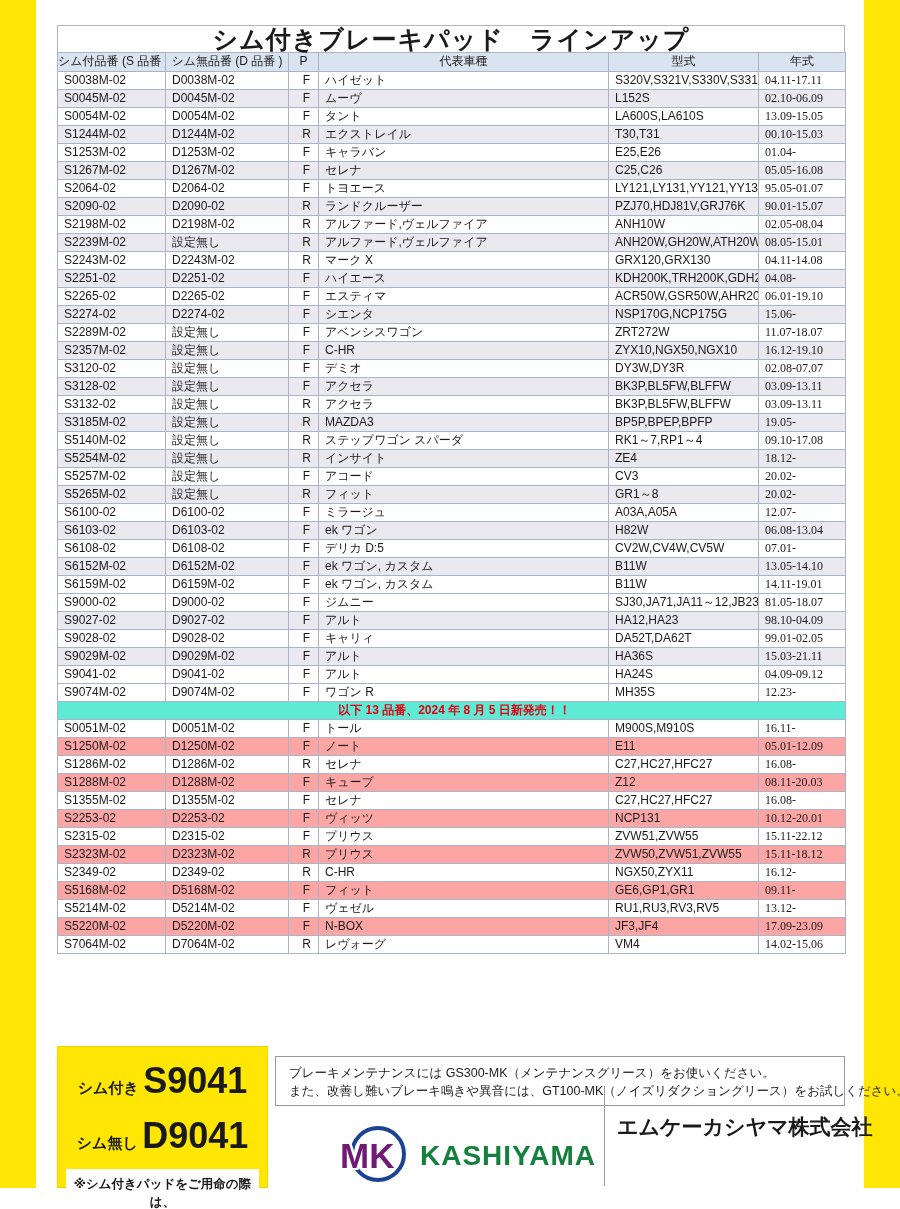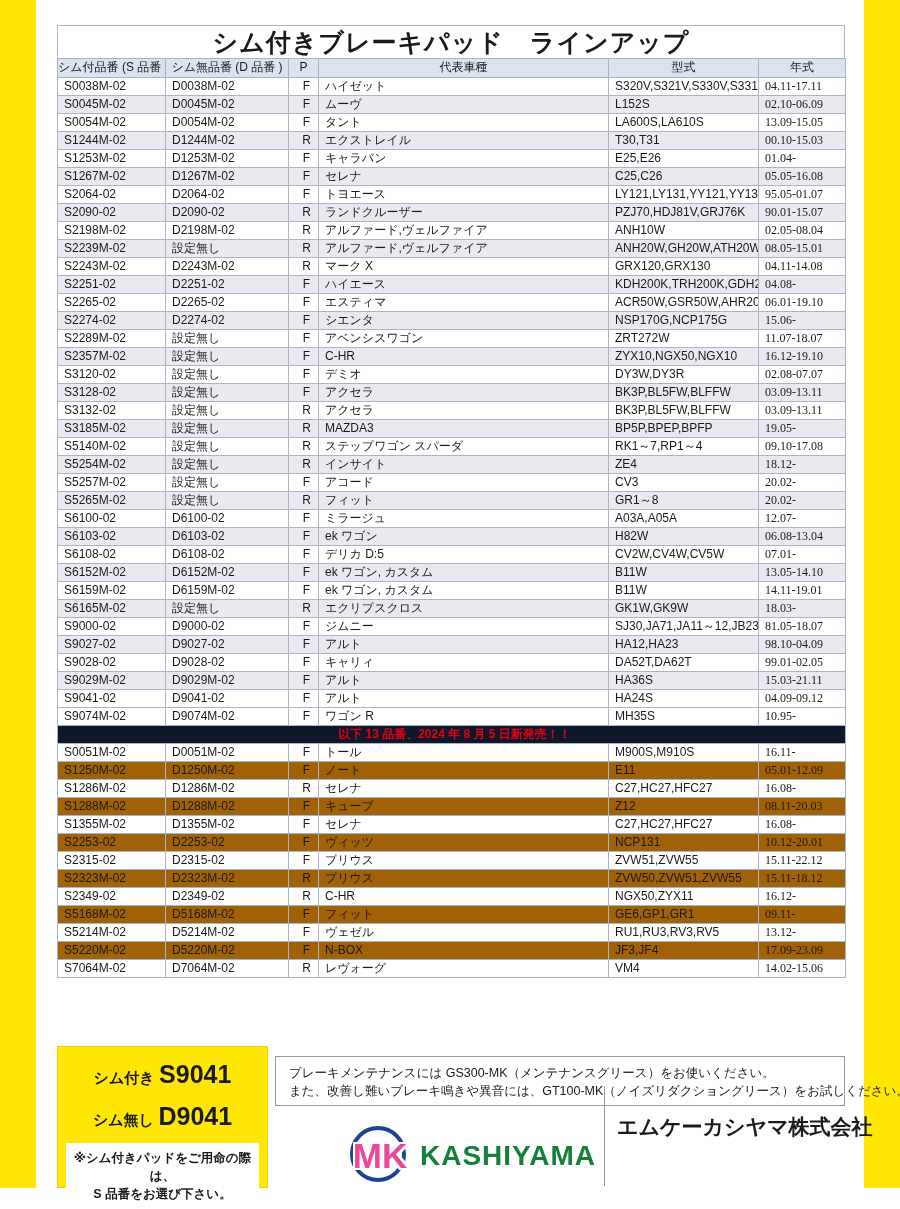--- a/index.html
+++ b/index.html
@@ -13,21 +13,21 @@
   }
   .side-stripe { position: absolute; top: 0; width: 36px; height: 1188px; background: #ffe605; }
   .side-stripe.left  { left: 0; }
   .side-stripe.right { right: 0; }
 
   .sheet { position: absolute; left: 57px; top: 25px; width: 788px; }
 
   .title-box {
     border: 1px solid #b5b5b5;
     background: #ffffff;
-    height: 34px;
+    height: 28px;
     display: flex; align-items: center; justify-content: center;
     font-size: 25px; font-weight: 700; letter-spacing: 1px;
   }
 
   table.lineup {
     width: 788px;
     border-collapse: collapse;
     table-layout: fixed;
     margin-top: -1px;
     border: 1px solid #8a8a8a;
@@ -47,42 +47,42 @@
     text-align: center;
     padding: 0;
     height: 19px;
   }
   td.c0, td.c1 { padding-left: 7px; }
   td.c2 { text-align: center; padding: 0; }
   td.c3 { padding-left: 60px; }
   td.c4 { padding-left: 12px; }
   td.c5 { padding-left: 12px; font-family: Liberation Serif, serif; }
   tr.gray td { background: #e9e9ef; }
-  tr.pink td { background: #a16207; }
+  tr.pink td { background: #fca5a5; }
   td.banner {
-    background: #0f172a;
+    background: #5eead4;
     color: #e60012;
     font-weight: 700;
     font-size: 14px;
     text-align: center;
     padding: 0;
     height: 21px;
     border-color: #8a8a8a;
   }
 
   .part-box {
     position: absolute; left: 57px; top: 1046px;
     width: 211px; height: 142px;
     background: #ffe605;
     border: 1px solid #f0d400;
     text-align: center;
   }
   .part-line { margin-top: 13px; font-weight: 700; }
   .part-line .jp { font-size: 15px; }
-  .part-line .code { font-size: 25px; letter-spacing: 0px; }
+  .part-line .code { font-size: 36px; letter-spacing: 0px; }
   .part-note {
     background: #ffffff;
     margin: 12px auto 0 auto;
     width: 193px;
     padding: 6px 2px 7px 2px;
     font-size: 12.5px;
     font-weight: 700;
     line-height: 1.45;
   }
 
@@ -99,22 +99,22 @@
 
   .logo { position: absolute; left: 348px; top: 1124px; width: 235px; height: 64px; }
   .logo-circle {
     position: absolute; left: 2px; top: 2px;
     width: 56px; height: 56px;
     border: 4px solid #1b4394;
     border-radius: 50%;
   }
   .logo-mk {
     position: absolute; left: -8px; top: 12px; width: 80px;
-    text-align: center;
-    font-size: 35px; font-weight: 700; color: #ec4899;
+    text-align: left;
+    font-size: 35px; font-weight: 700; color: #701a75;
     text-shadow: -2px 0 0 #fff, 2px 0 0 #fff, 0 -2px 0 #fff, 0 2px 0 #fff,
                  -2px -2px 0 #fff, 2px 2px 0 #fff, -2px 2px 0 #fff, 2px -2px 0 #fff;
   }
   .logo-kashiyama {
     position: absolute; left: 72px; top: 16px;
     font-size: 28px; font-weight: 700; color: #15803d; letter-spacing: 1px;
   }
   .footer-divider {
     position: absolute; left: 604px; top: 1086px;
     width: 1px; height: 100px; background: #9a9a9a;
@@ -379,28 +379,20 @@
           <td class="c5">13.05-14.10</td>
         </tr>
         <tr>
           <td class="c0">S6159M-02</td>
           <td class="c1">D6159M-02</td>
           <td class="c2">F</td>
           <td class="c3">ek ワゴン, カスタム</td>
           <td class="c4">B11W</td>
           <td class="c5">14.11-19.01</td>
         </tr>
-        <tr class="gray">
-          <td class="c0">S6165M-02</td>
-          <td class="c1">設定無し</td>
-          <td class="c2">R</td>
-          <td class="c3">エクリプスクロス</td>
-          <td class="c4">GK1W,GK9W</td>
-          <td class="c5">18.03-</td>
-        </tr>
         <tr>
           <td class="c0">S9000-02</td>
           <td class="c1">D9000-02</td>
           <td class="c2">F</td>
           <td class="c3">ジムニー</td>
           <td class="c4">SJ30,JA71,JA11～12,JB23W</td>
           <td class="c5">81.05-18.07</td>
         </tr>
         <tr class="gray">
           <td class="c0">S9027-02</td>
@@ -433,21 +425,21 @@
           <td class="c3">アルト</td>
           <td class="c4">HA24S</td>
           <td class="c5">04.09-09.12</td>
         </tr>
         <tr>
           <td class="c0">S9074M-02</td>
           <td class="c1">D9074M-02</td>
           <td class="c2">F</td>
           <td class="c3">ワゴン R</td>
           <td class="c4">MH35S</td>
-          <td class="c5">10.95-</td>
+          <td class="c5">12.23-</td>
         </tr>
       </tbody>
     <tbody>
       <tr>
         <td class="banner" colspan="6">以下 13 品番、2024 年 8 月 5 日新発売！！</td>
       </tr>
     </tbody>
     <tbody id="rows-new">
         <tr>
           <td class="c0">S0051M-02</td>

